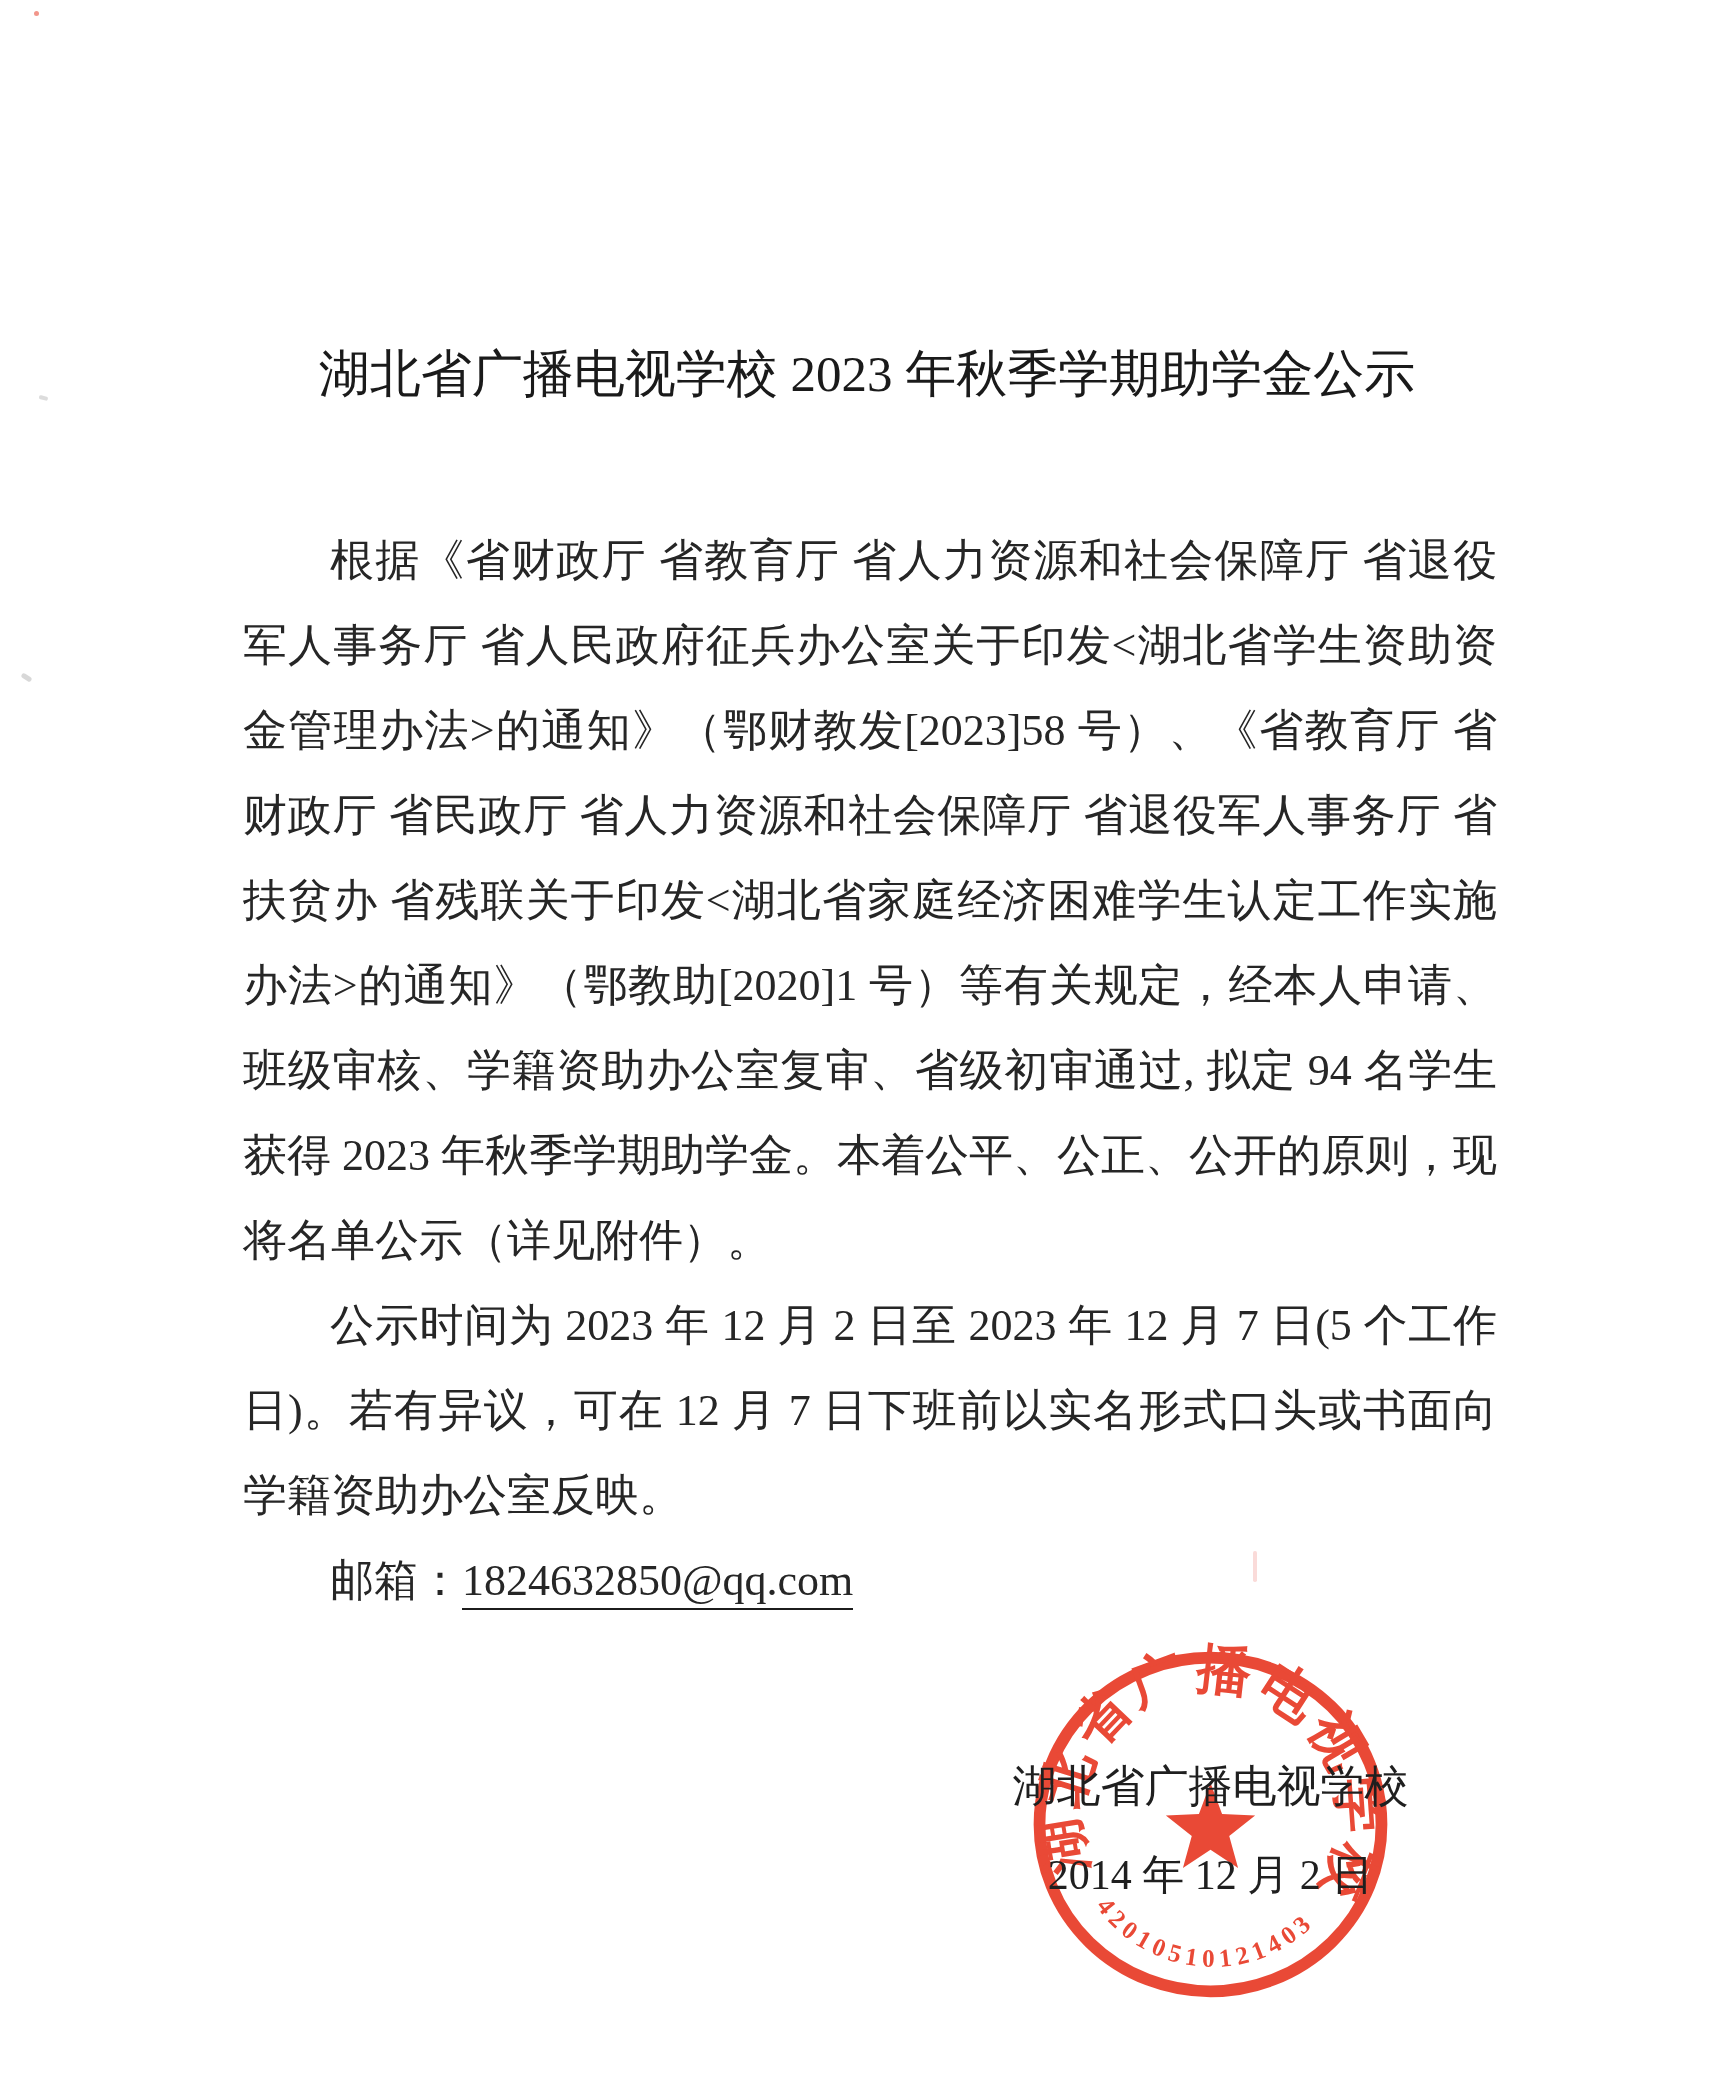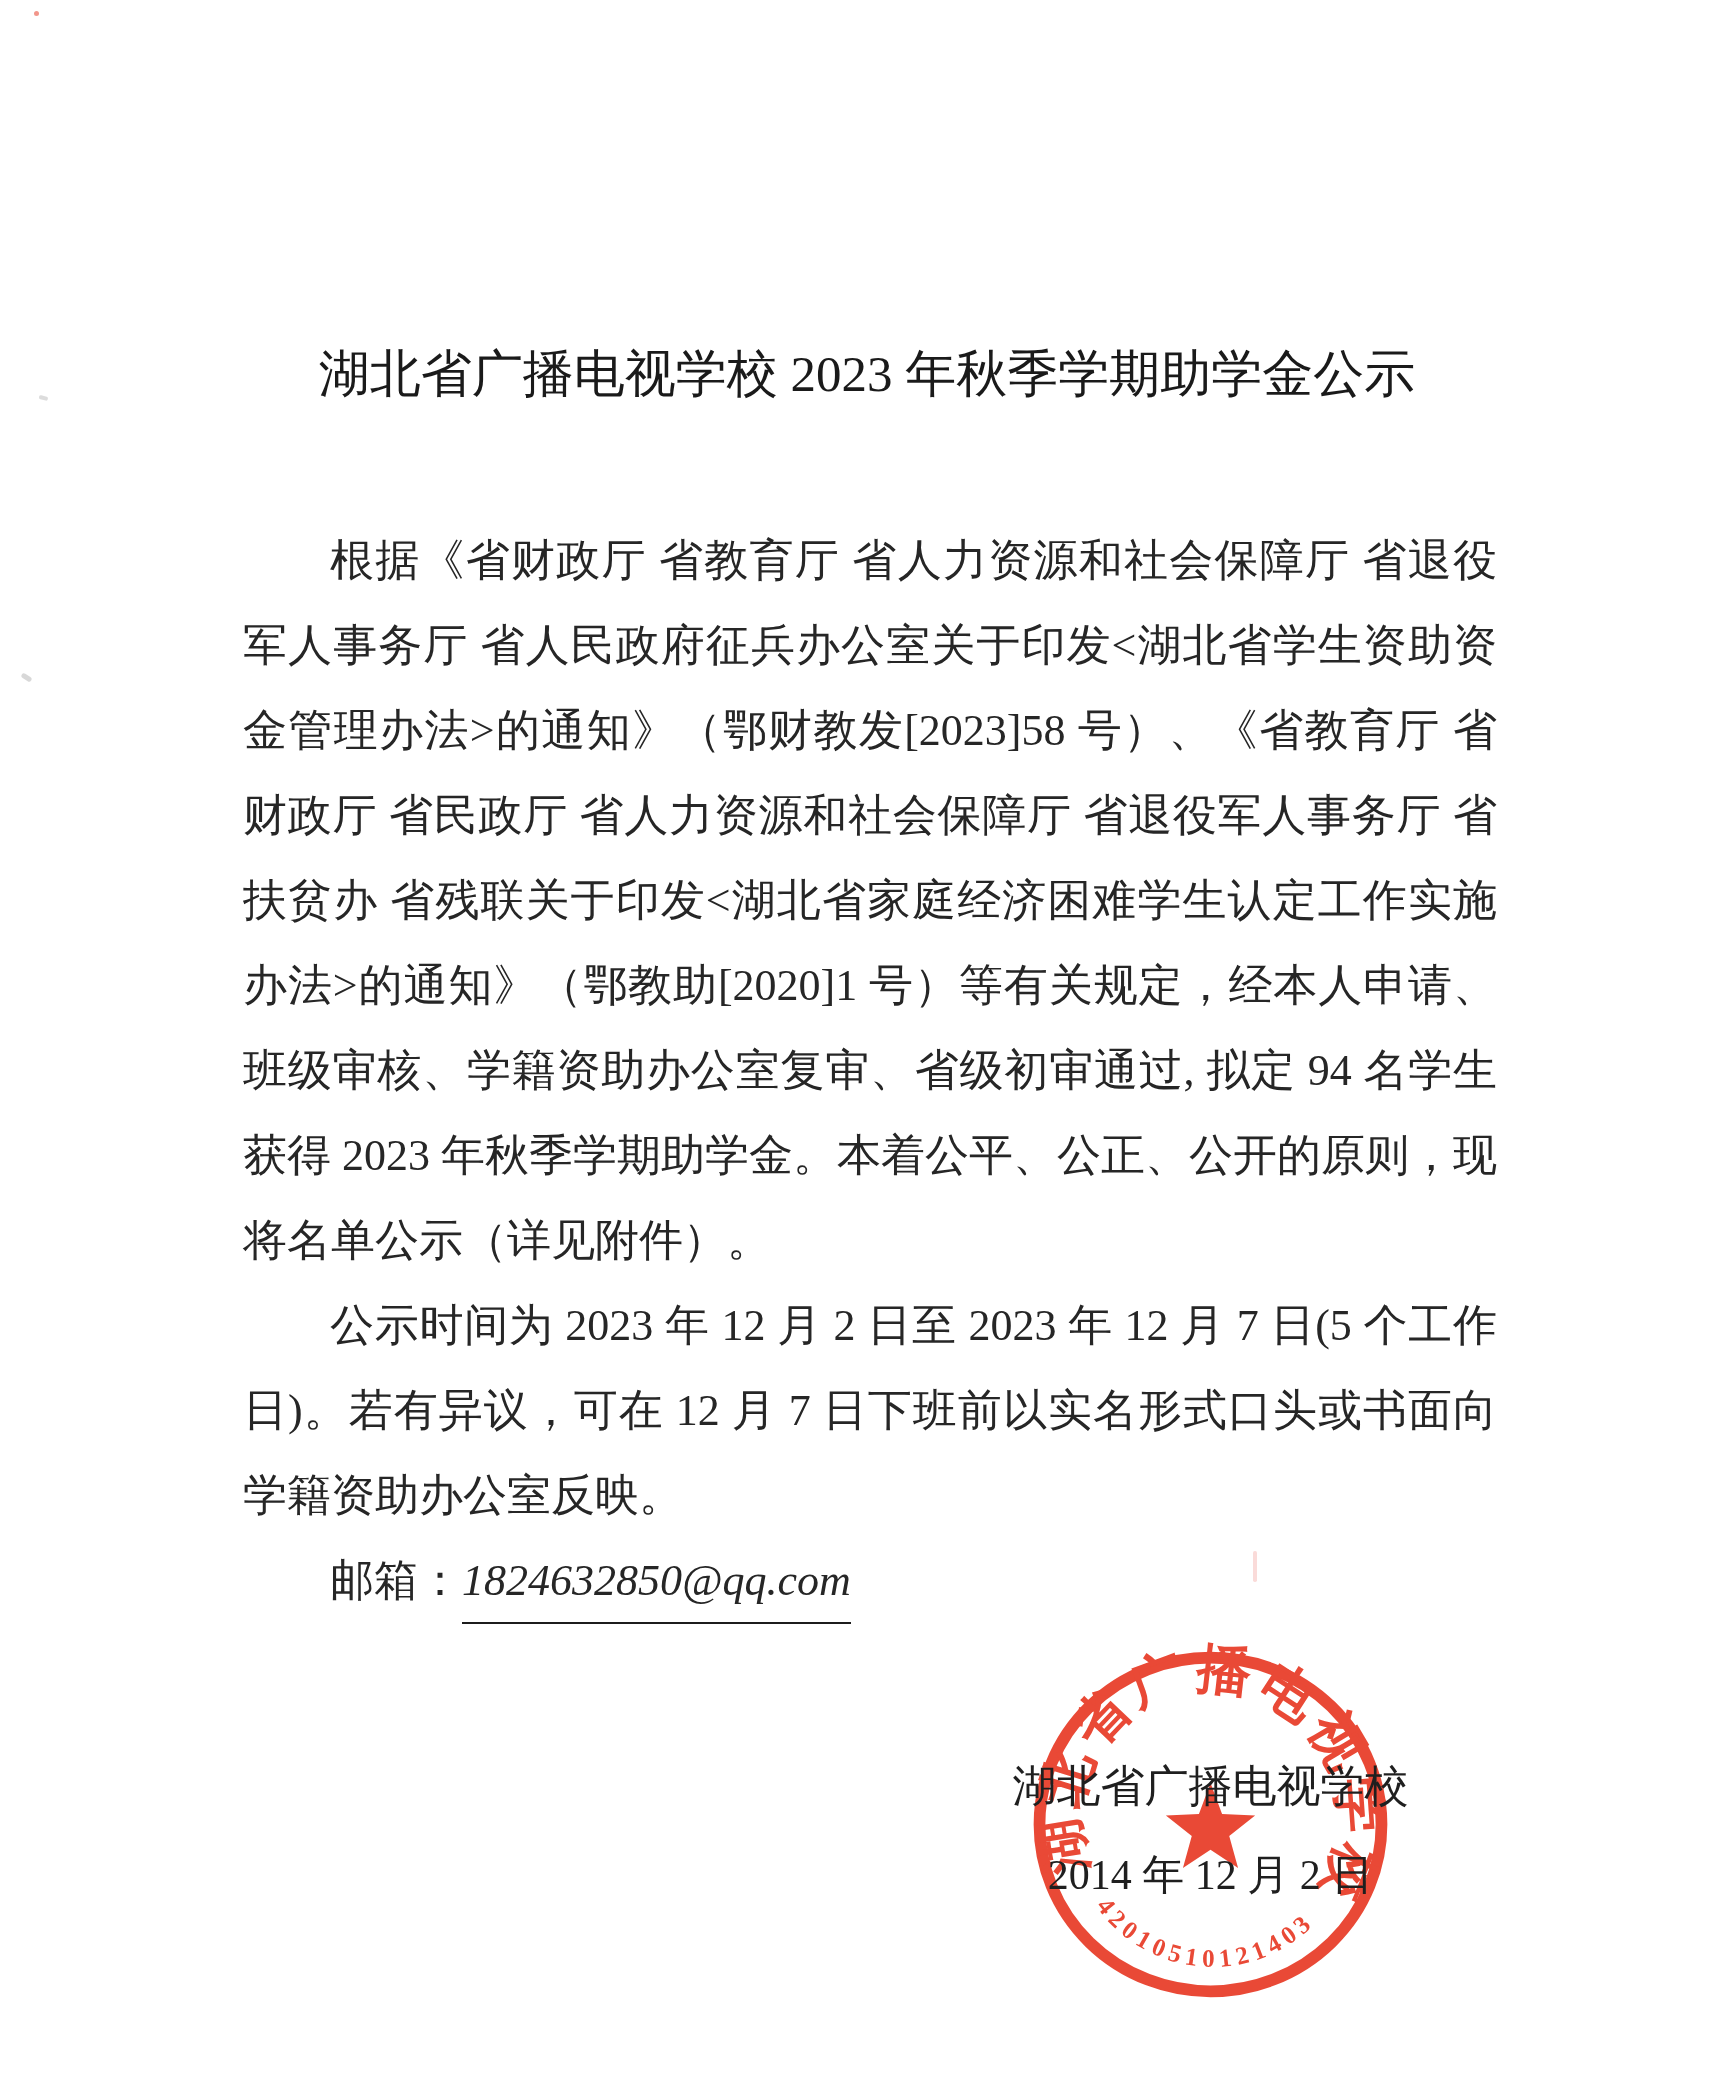--- a/index.html
+++ b/index.html
@@ -17,21 +17,21 @@
     font-size:51px; line-height:55px;
     font-weight:normal; text-align:center;
     color:#1a1a1a; margin:0;
   }
   .body-block {
     position:absolute; left:243px; width:1254px; top:518px;
     font-size:44px; line-height:85px;
     text-align:justify;
   }
   .body-block p { margin:0; text-indent:87px; }
-  .email-underline { border-bottom:2.9px solid #1c1c1c; padding-bottom:17px;font-style:italic; }
+  .email-underline { border-bottom:2.9px solid #1c1c1c; padding-bottom:3px; }
   .sig-org, .sig-date {
     position:absolute; left:917px; width:587px;
     text-align:center; color:#1f1f1f; z-index:3;
   }
   .sig-org  { top:1764px; font-size:44px; line-height:46px; }
   .sig-date { top:1853px; font-size:42px; line-height:44px; }
   .seal {
     position:absolute; left:1024px; top:1642px;
     width:373px; height:365px; z-index:2; opacity:0.95;
   }

